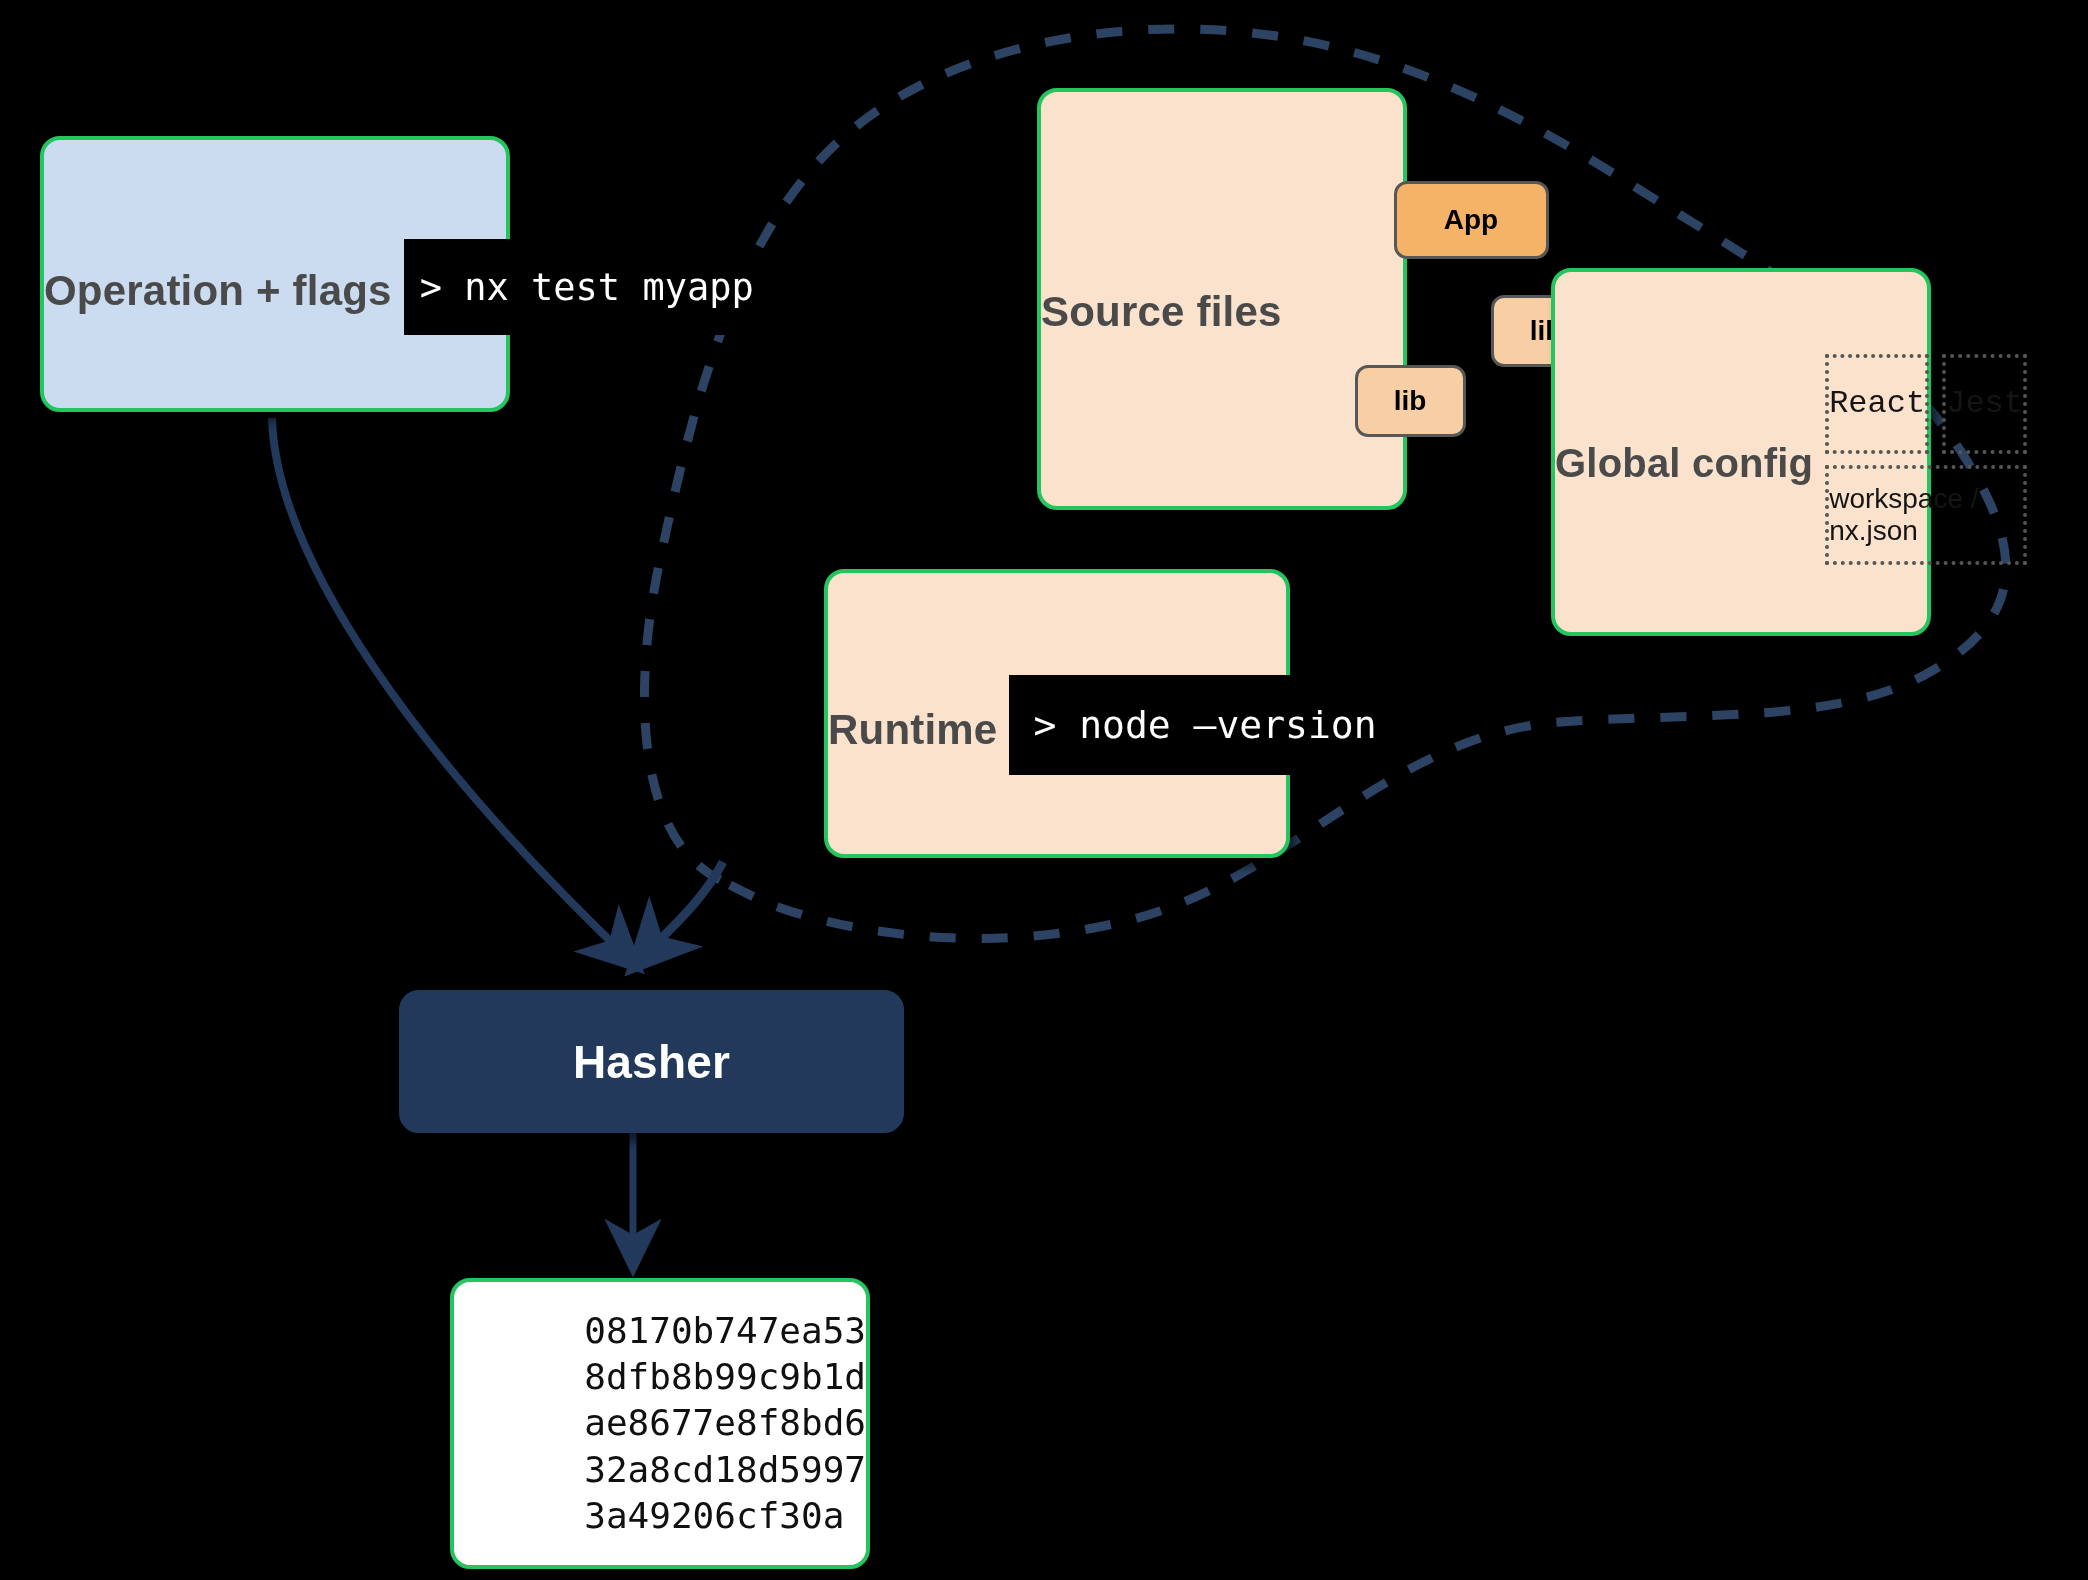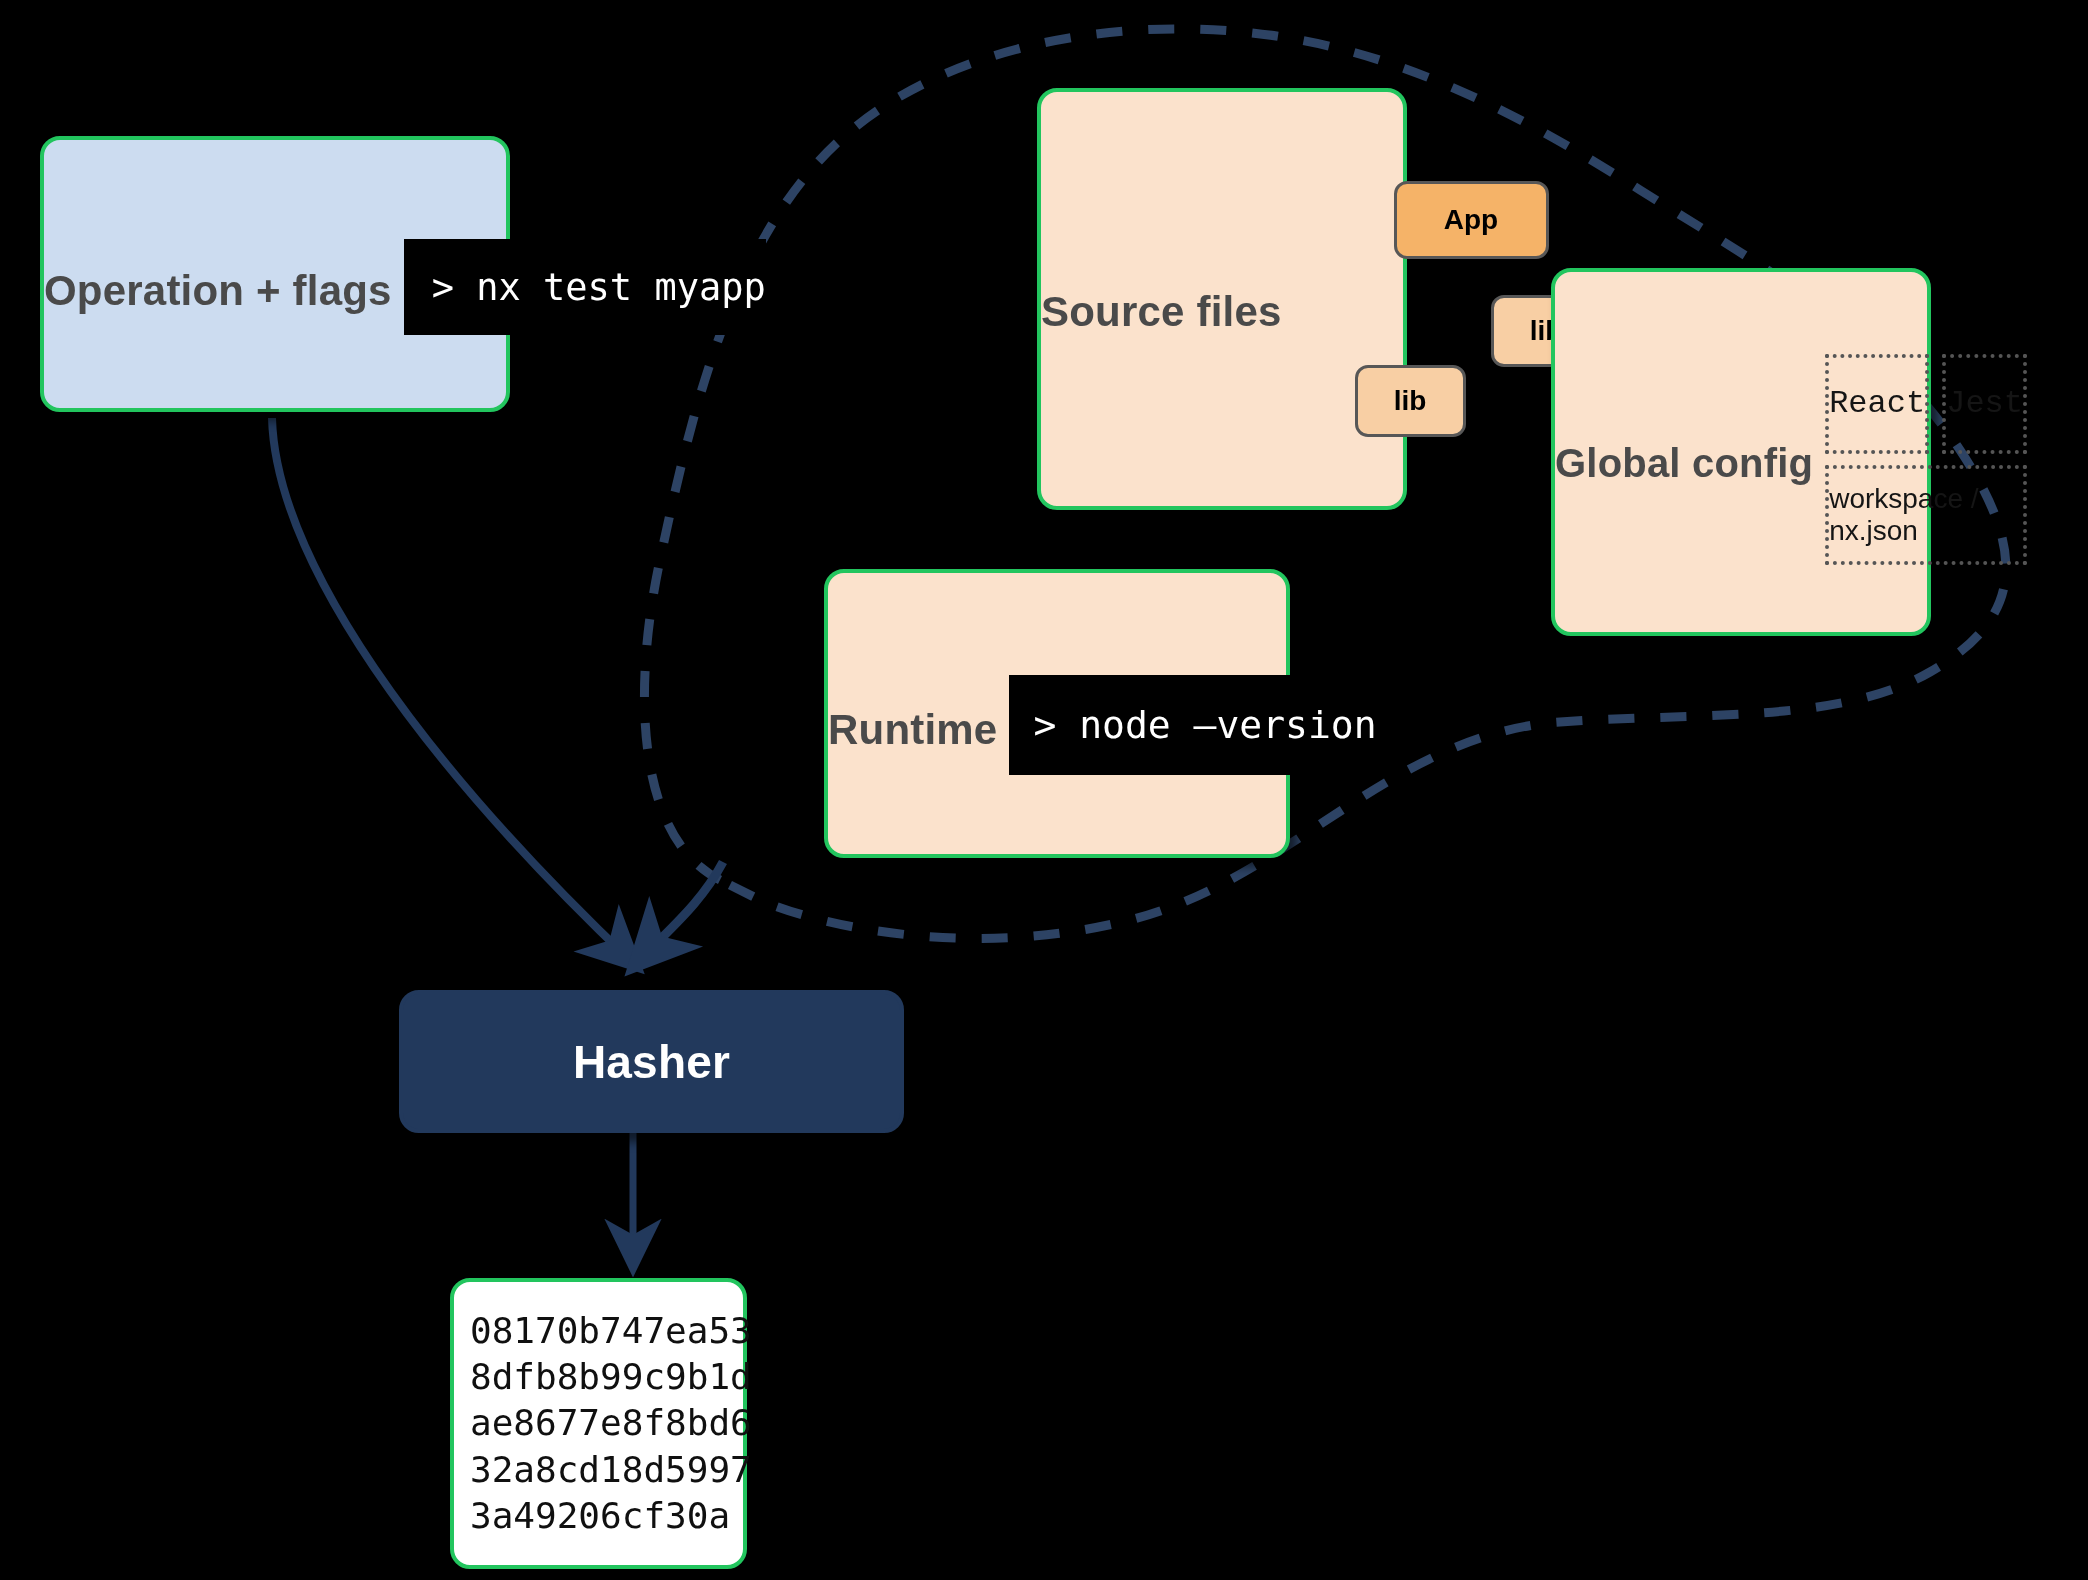--- a/index.html
+++ b/index.html
@@ -64,21 +64,21 @@
   }
   #op-card .card-title {
     font-size: 42px;
     margin-top: 33px;
   }
   #op-terminal {
     width: 390px;
     height: 96px;
     margin-top: 26px;
     font-size: 37px;
-    padding-left: 28px;
+    padding-left: 16px;
   }
 
   
   #src-card {
     left: 1037px;
     top: 88px;
     width: 370px;
     height: 422px;
     background: #fbe2cc;
   }
@@ -188,24 +188,24 @@
   #hasher-card .card-title {
     color: #ffffff;
     font-size: 46px;
     margin: 0;
   }
 
   
   #hash-card {
     left: 450px;
     top: 1278px;
-    width: 297px;
+    width: 420px;
     height: 291px;
     background: #ffffff;
-    justify-content: flex-start;
+    justify-content: flex-end;
     padding-left: 16px;
   }
   #hash-text {
     font-family: "DejaVu Sans Mono", monospace;
     font-size: 36px;
     line-height: 1.28;
     color: #101010;
     white-space: pre;
     text-align: left;
   }

